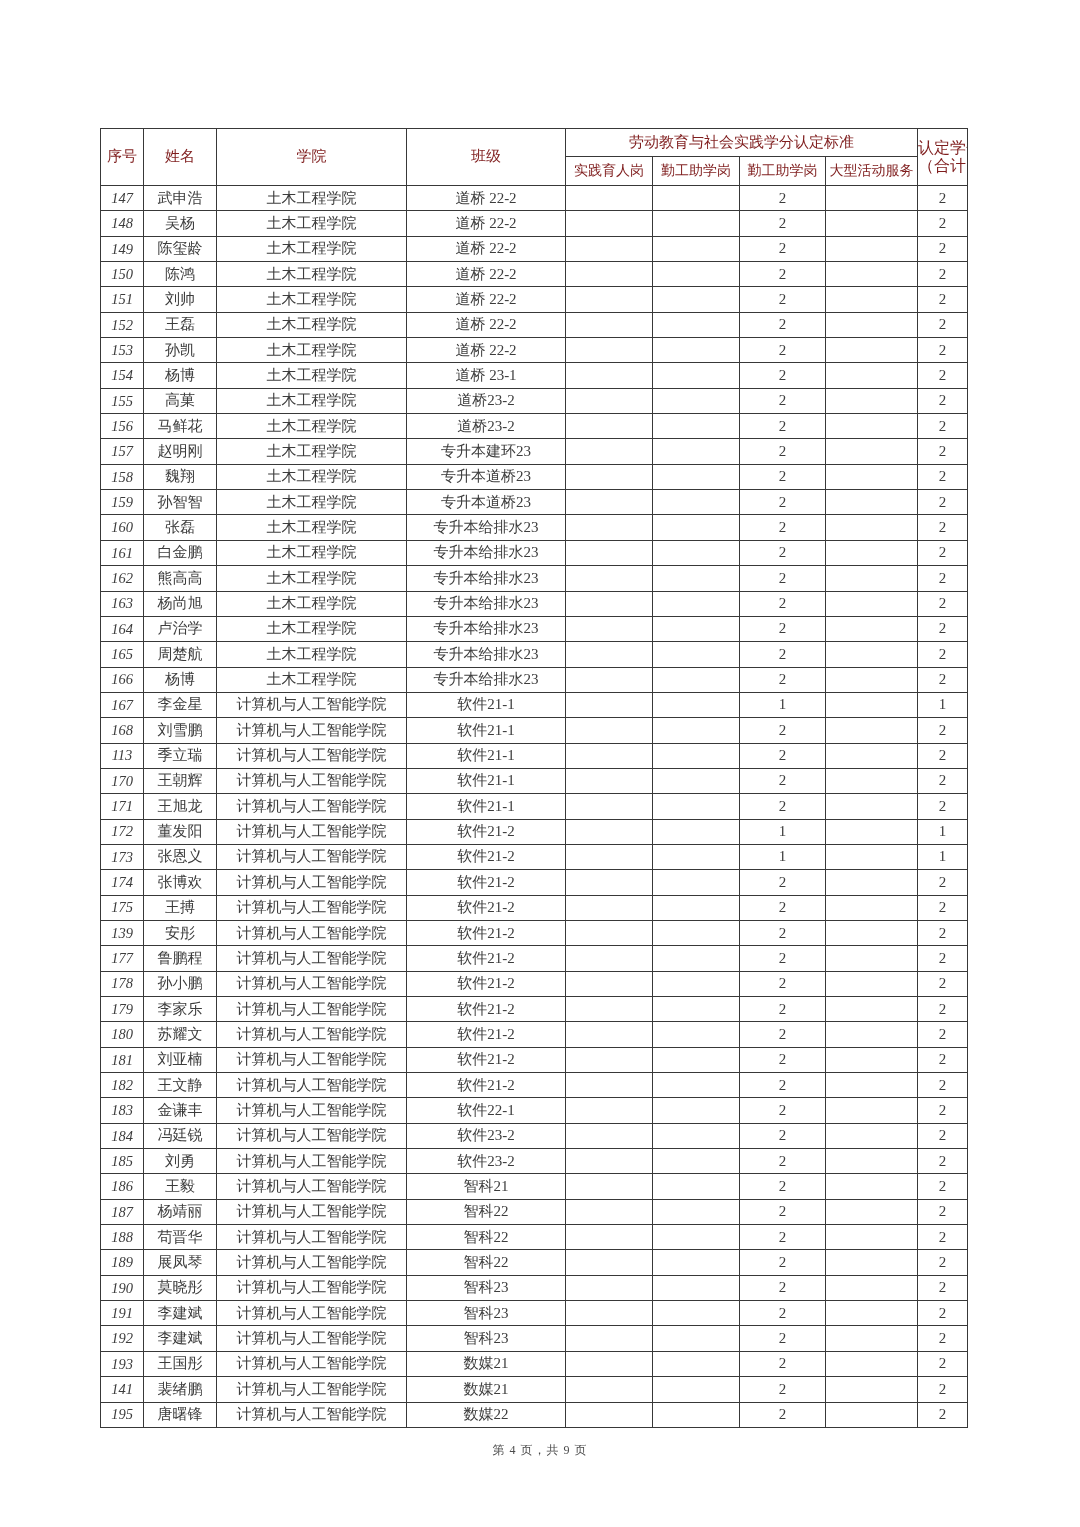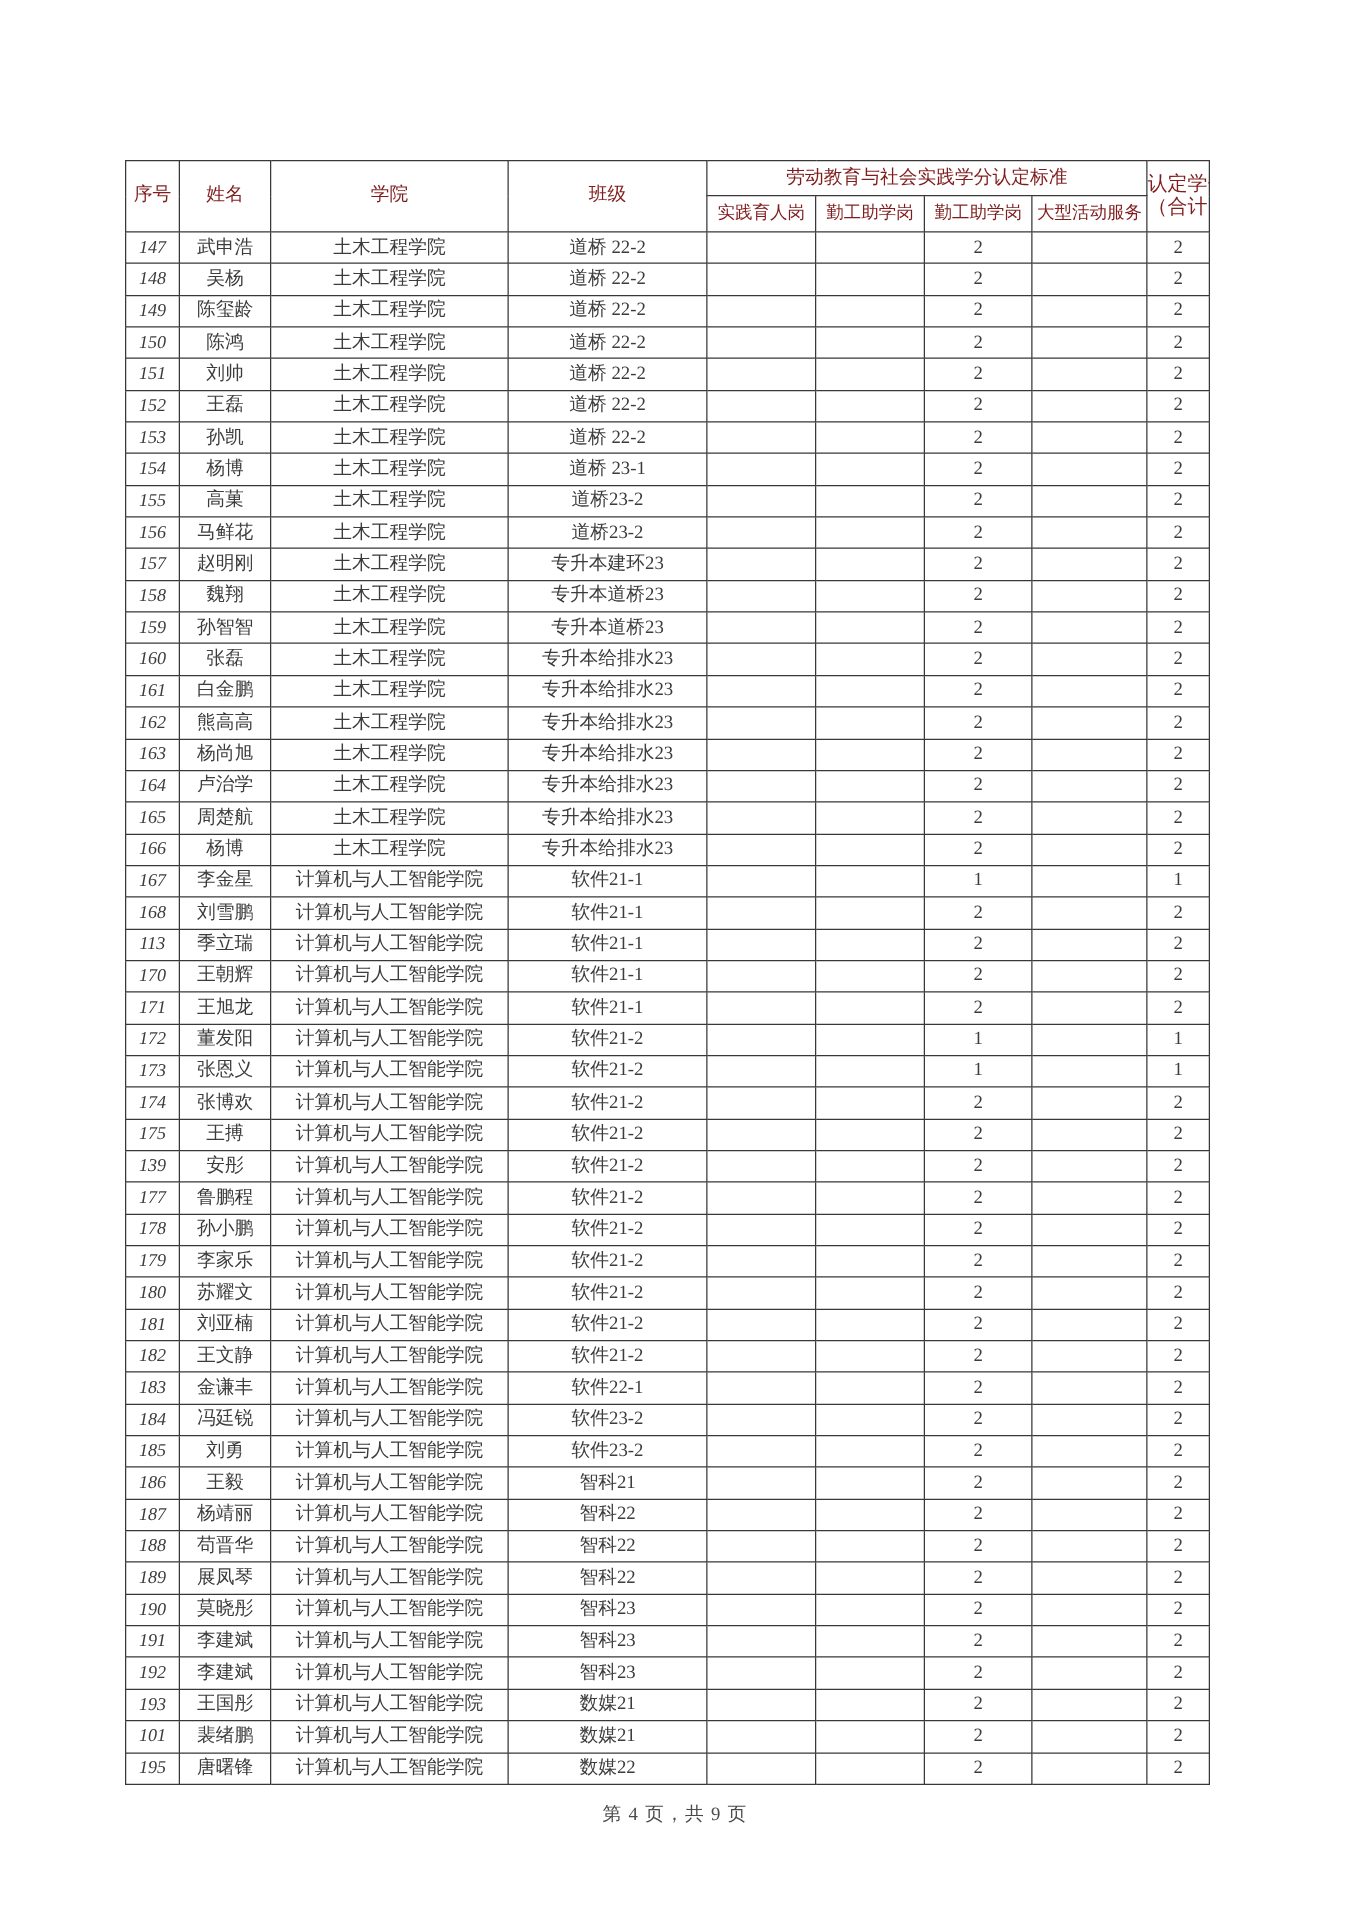--- a/index.html
+++ b/index.html
@@ -48,21 +48,21 @@
     font-size: 15px;
     color: #3c3c3c;
   }
   tbody td.c-no { font-size: 14.5px; font-style: italic; }
   .footer {
     position: absolute;
     top: 1442px;
     left: 0;
     width: 100%;
     text-align: center;
-    font-size: 15px;
+    font-size: 12px;
     letter-spacing: 1px;
     color: #4a4a4a;
   }
 </style>
 </head>
 <body>
 
 <div class="page">
 
   <table class="credit-table">
@@ -608,21 +608,21 @@
           <td>王国彤</td>
           <td>计算机与人工智能学院</td>
           <td>数媒21</td>
           <td></td>
           <td></td>
           <td>2</td>
           <td></td>
           <td>2</td>
         </tr>
         <tr>
-          <td class="c-no">101</td>
+          <td class="c-no">141</td>
           <td>裴绪鹏</td>
           <td>计算机与人工智能学院</td>
           <td>数媒21</td>
           <td></td>
           <td></td>
           <td>2</td>
           <td></td>
           <td>2</td>
         </tr>
         <tr>

